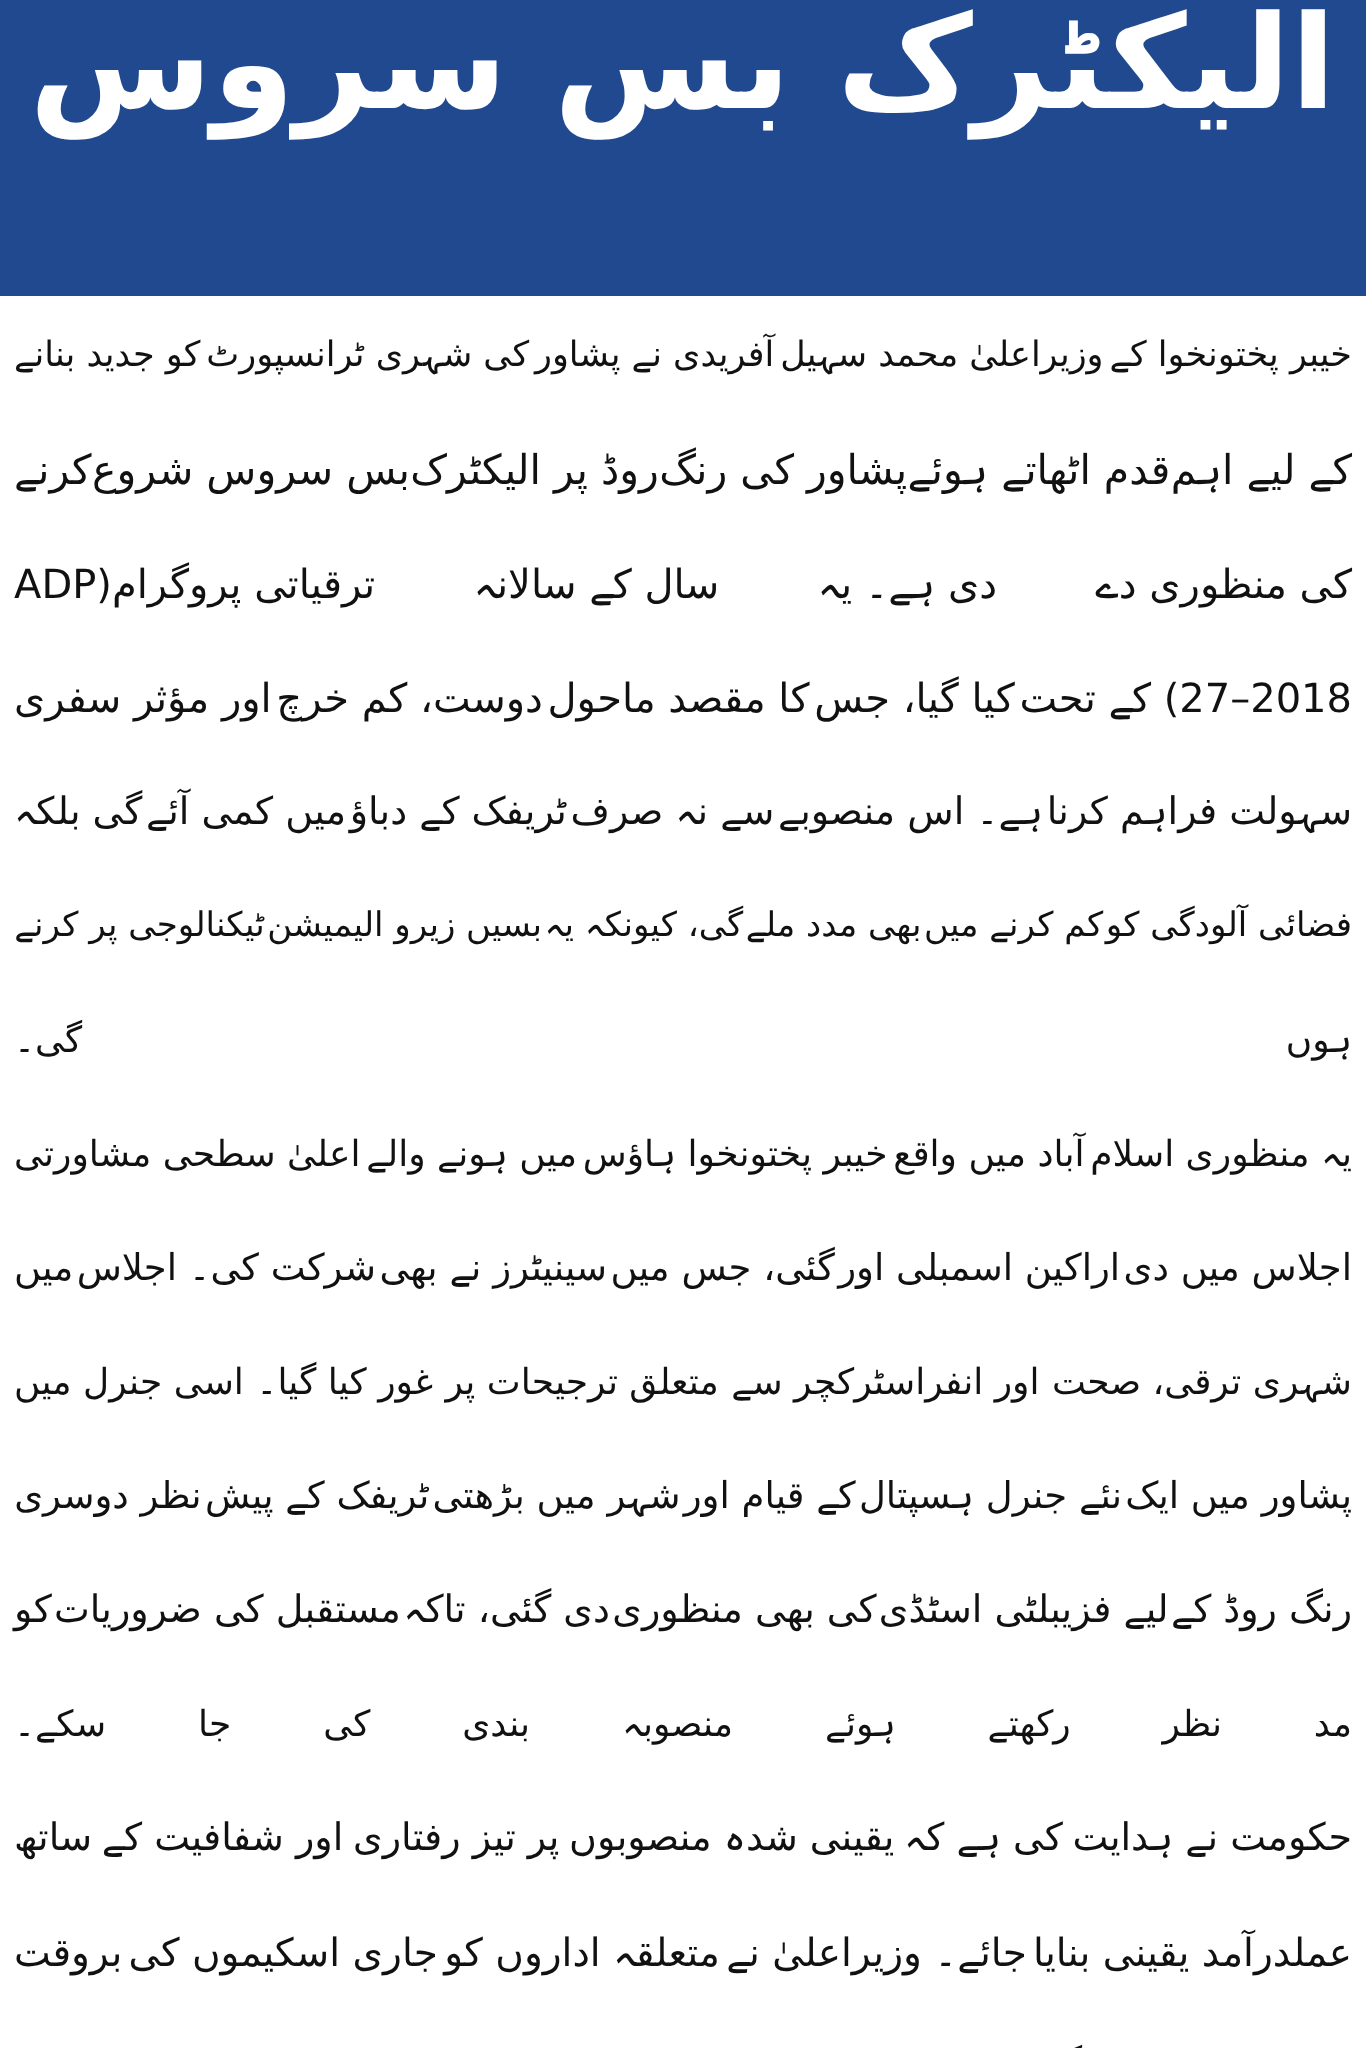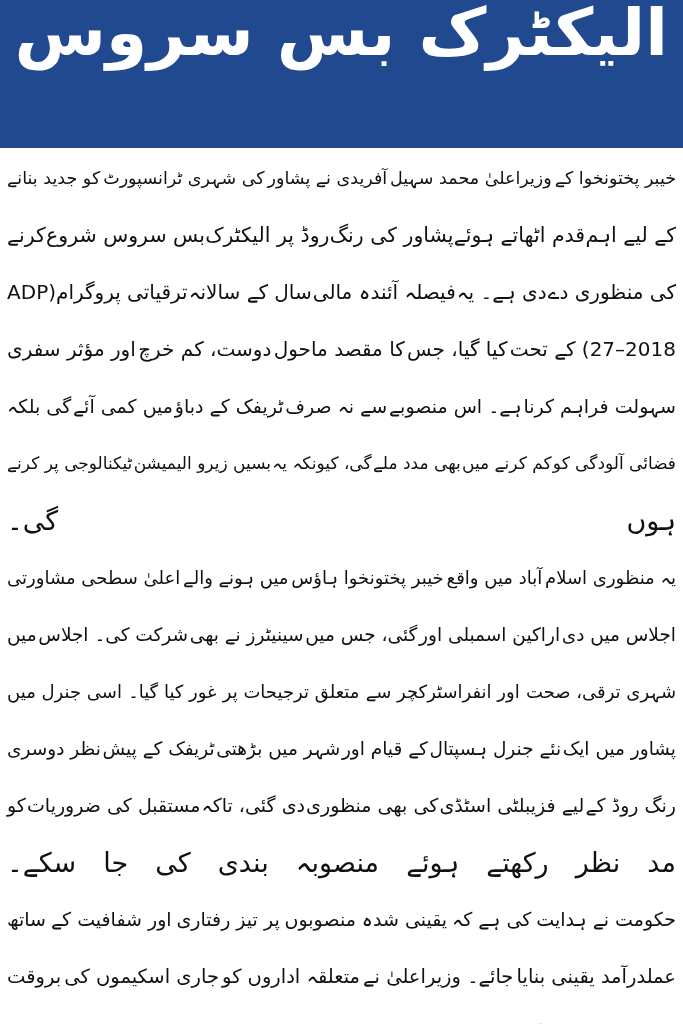--- a/index.html
+++ b/index.html
@@ -67,21 +67,21 @@
 
   .para {
     margin: 0;
     padding: 0;
   }
 
   .line {
     display: block;
     color: #111111;
     font-family: "DejaVu Sans", sans-serif;
-    font-size: 27px;
+    font-size: 18px;
     line-height: 57px;
     height: 57px;
     direction: rtl;
     unicode-bidi: isolate;
     white-space: nowrap;
     overflow: visible;
     font-weight: 500;
   }
 
   
@@ -120,21 +120,20 @@
           <span>کے لیے اہم</span>
           <span>قدم اٹھاتے ہوئے</span>
           <span>پشاور کی رنگ</span>
           <span>روڈ پر الیکٹرک</span>
           <span>بس سروس شروع</span>
           <span>کرنے</span>
         </div>
         <div class="line stretch" style="font-size: 20px;">
           <span>کی منظوری دے</span>
           <span>دی ہے۔ یہ</span>
-          <span>فیصلہ آئندہ مالی</span>
           <span>سال کے سالانہ</span>
           <span>ترقیاتی پروگرام(ADP</span>
         </div>
         <div class="line stretch" style="font-size: 20px;">
           <span>2018–27) کے تحت</span>
           <span>کیا گیا، جس</span>
           <span>کا مقصد ماحول</span>
           <span>دوست، کم خرچ</span>
           <span>اور مؤثر سفری</span>
         </div>

